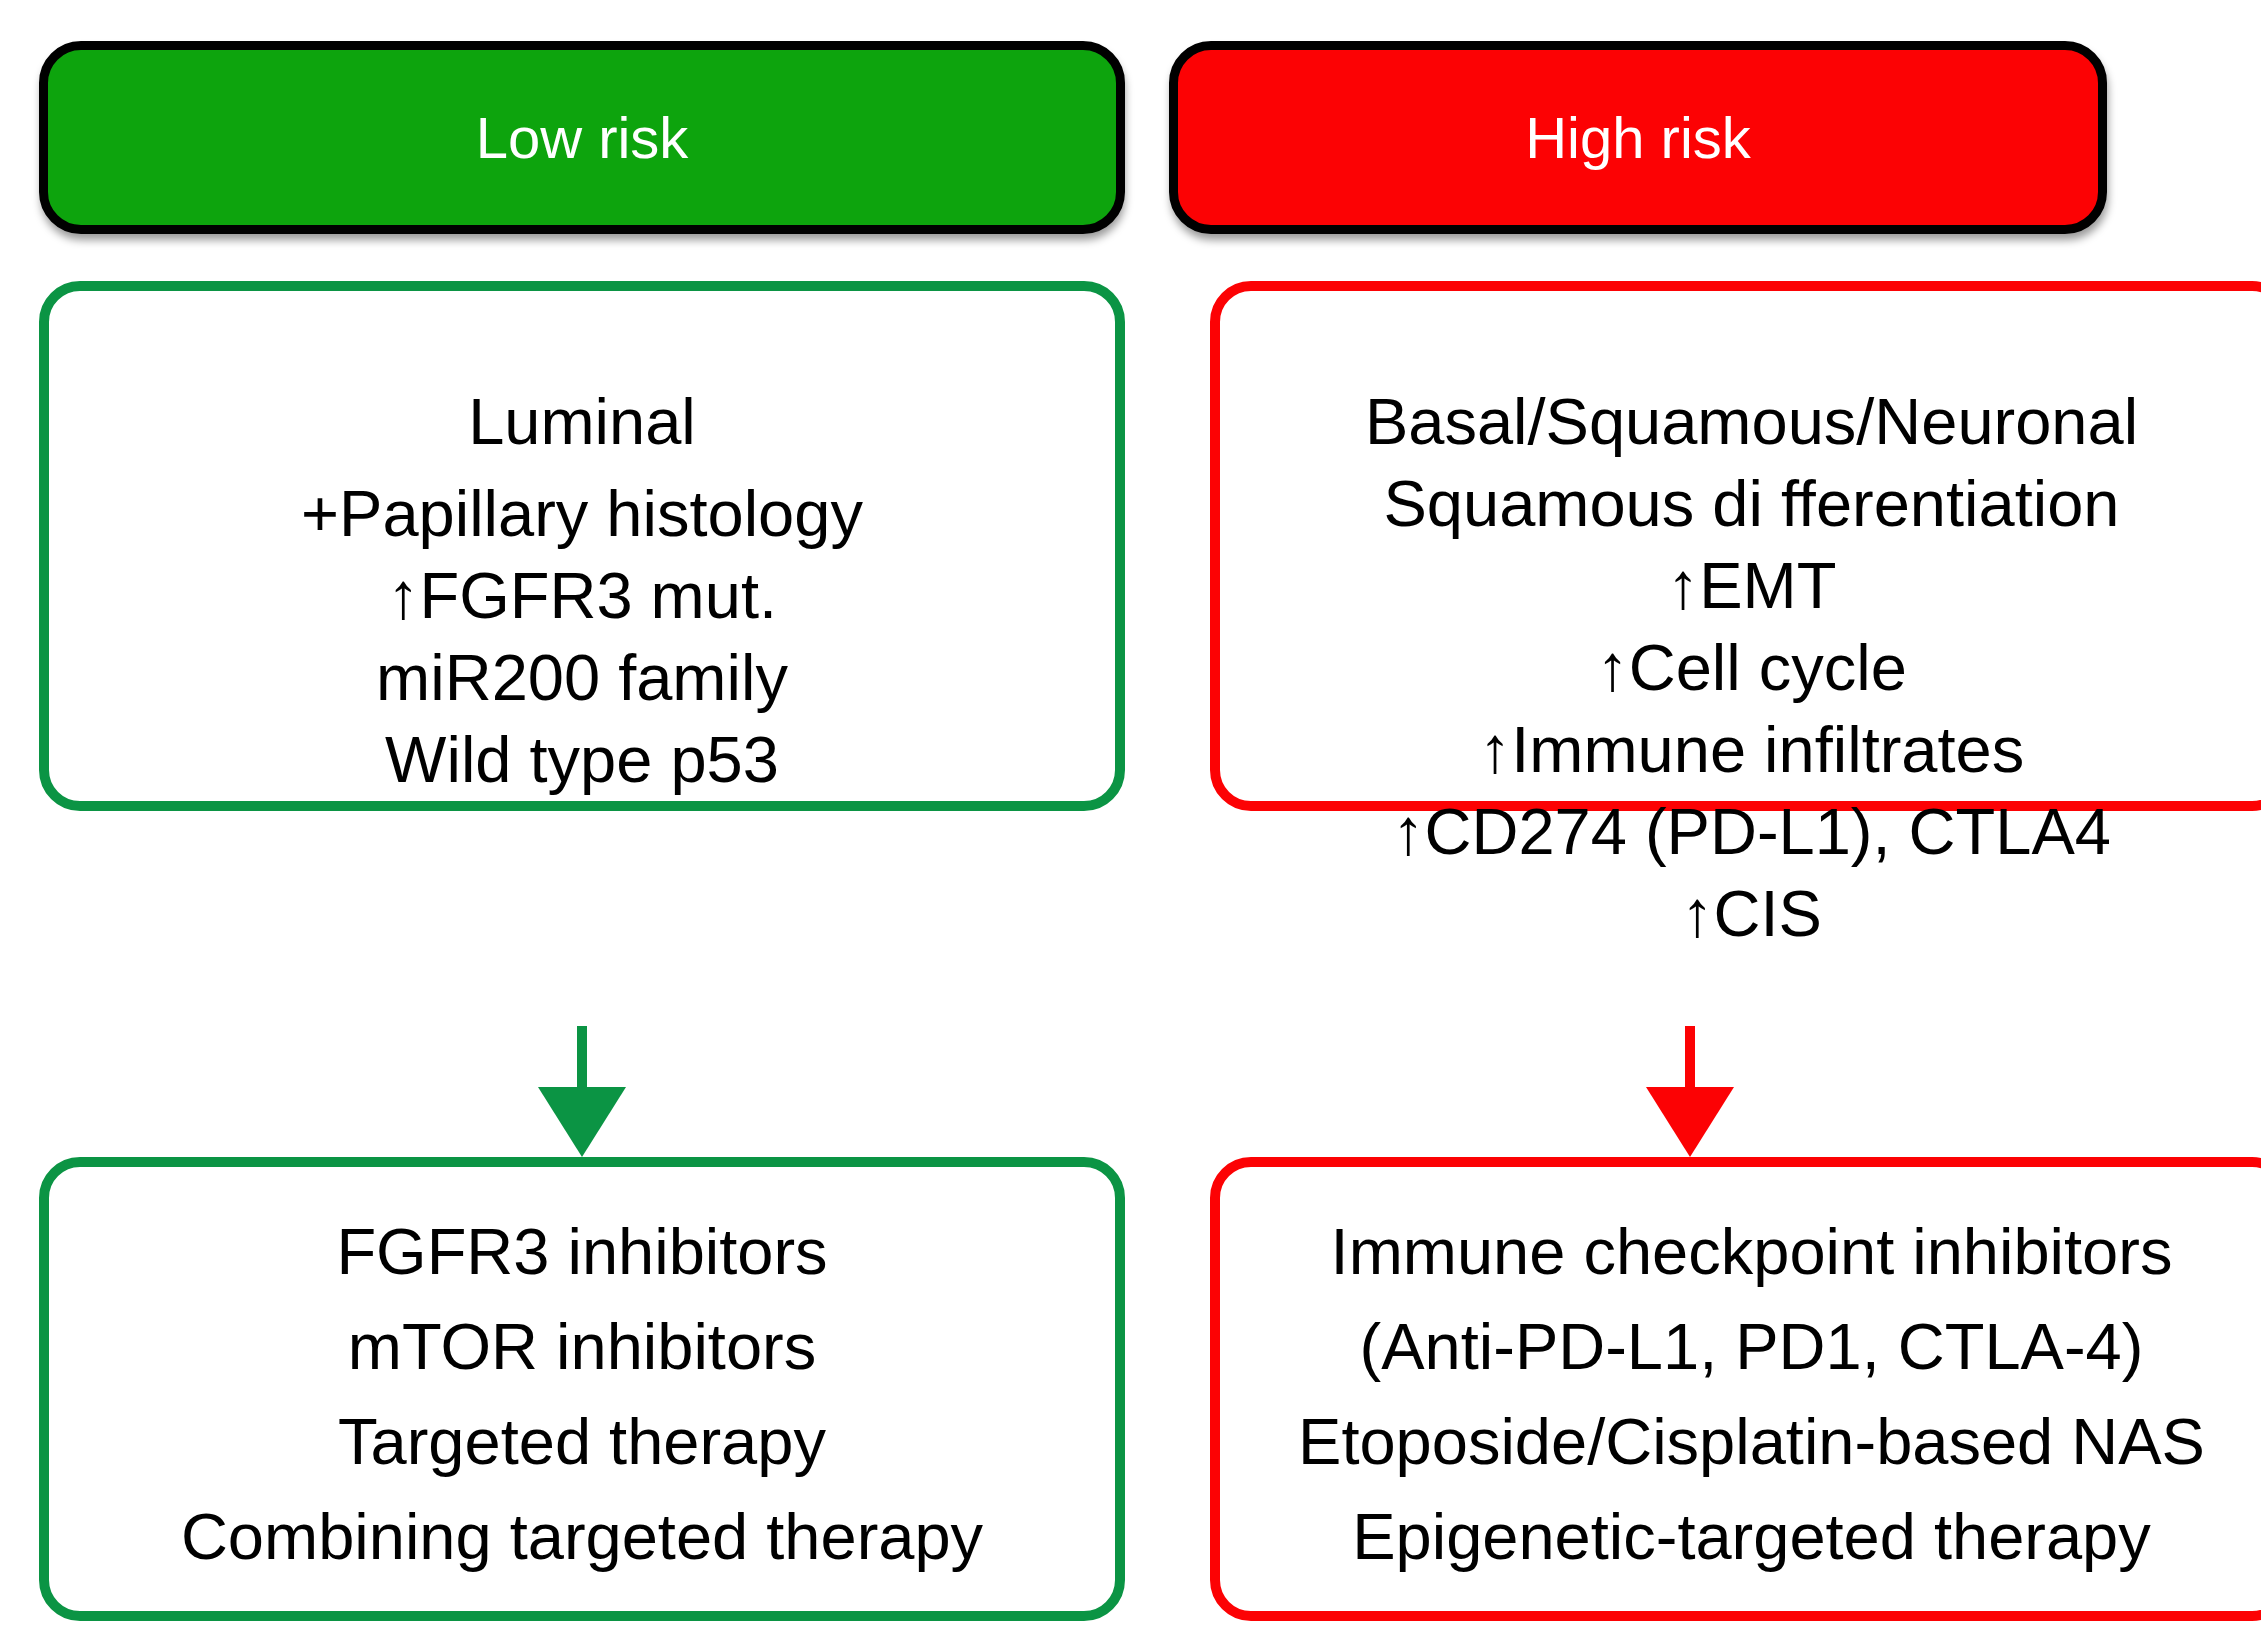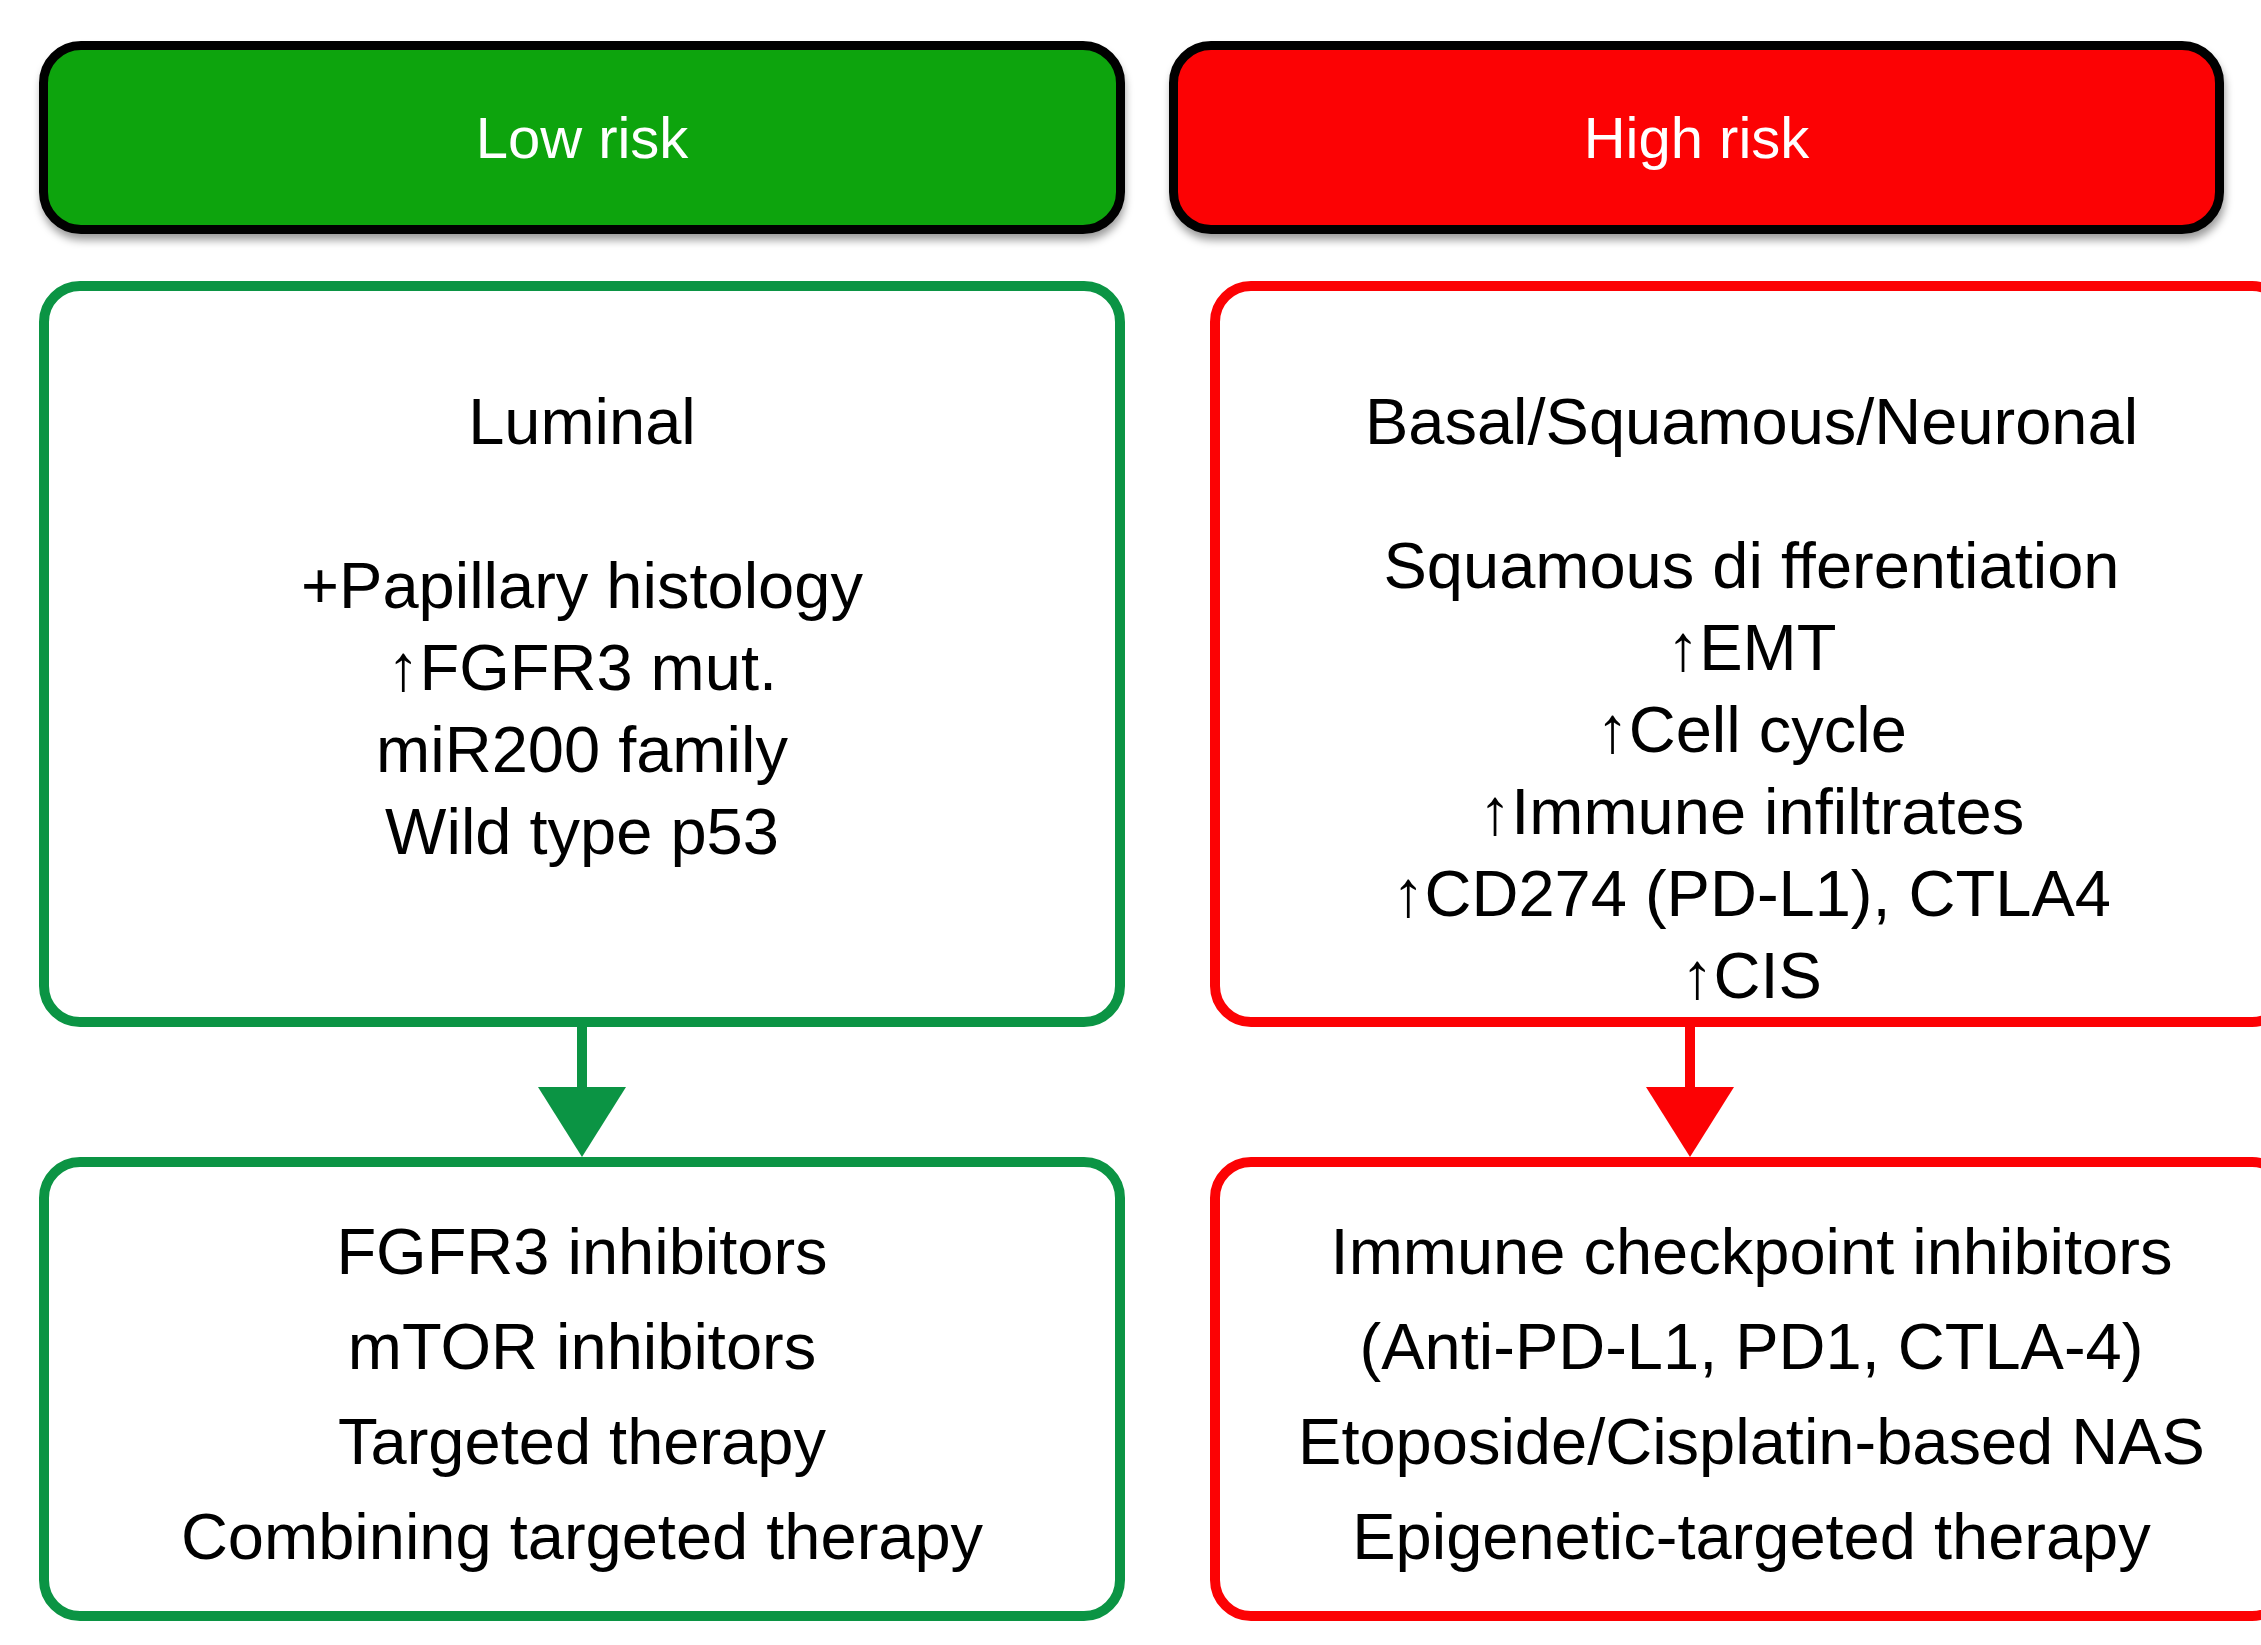--- a/index.html
+++ b/index.html
@@ -15,31 +15,31 @@
   .risk-header{
     position:absolute;top:41px;height:193px;
     border:9.2px solid #000;border-radius:42px;
     box-sizing:border-box;
     display:flex;align-items:center;justify-content:center;
     font-size:58px;color:#fff;
     box-shadow:1.4px 7px 8.5px -1.4px rgba(0,0,0,0.40);
     white-space:nowrap;
   }
   .risk-header.low{left:39px;width:1086px;background:var(--green-fill,#0DA40D);}
-  .risk-header.high{left:1169px;width:1055px;background:var(--red-fill,#FC0204);}
+  .risk-header.high{left:1169px;width:938px;background:var(--red-fill,#FC0204);}
   
   .flow-box{
     position:absolute;box-sizing:border-box;
     background:#fff;border-radius:41px;
     display:flex;flex-direction:column;align-items:center;
     text-align:center;font-size:65px;
   }
   .flow-box.green{border:10.6px solid var(--green-line,#0B9444);}
   .flow-box.red{border:10.6px solid var(--red-line,#FC0204);}
-  .flow-box.top{top:281px;height:746px;padding-top:90px;}
+  .flow-box.top{top:281px;height:530px;padding-top:90px;}
   .flow-box.bottom{top:1157px;height:464px;justify-content:center;}
   .flow-box.left{left:39px;width:1086px;}
   .flow-box.right{left:1210px;width:1083px;}
   .line{height:82px;line-height:82px;white-space:nowrap;}
   .flow-box.bottom .line{height:85px;line-height:85px;margin-top:10px;}
   
   .flow-arrow{
     position:absolute;top:1026px;width:92px;height:131px;
     display:flex;flex-direction:column;align-items:center;
   }

